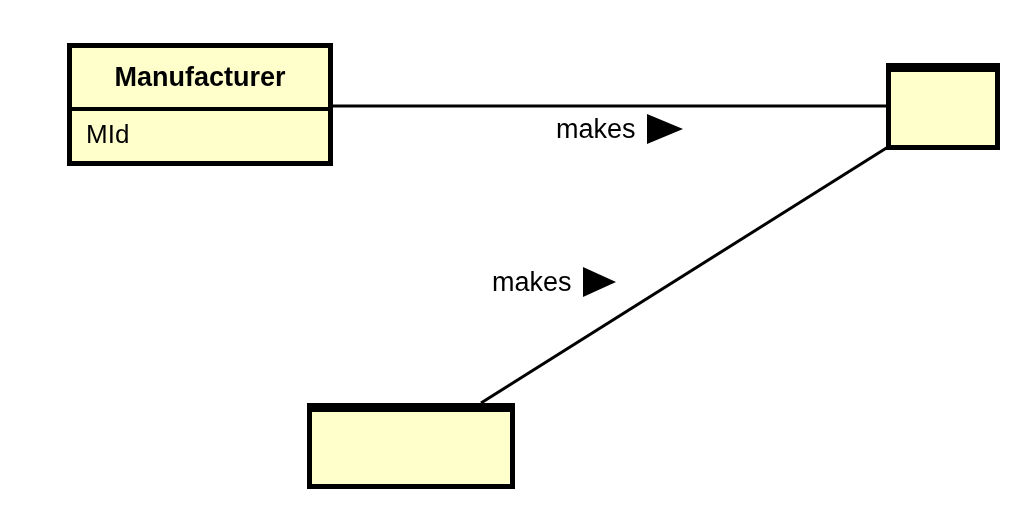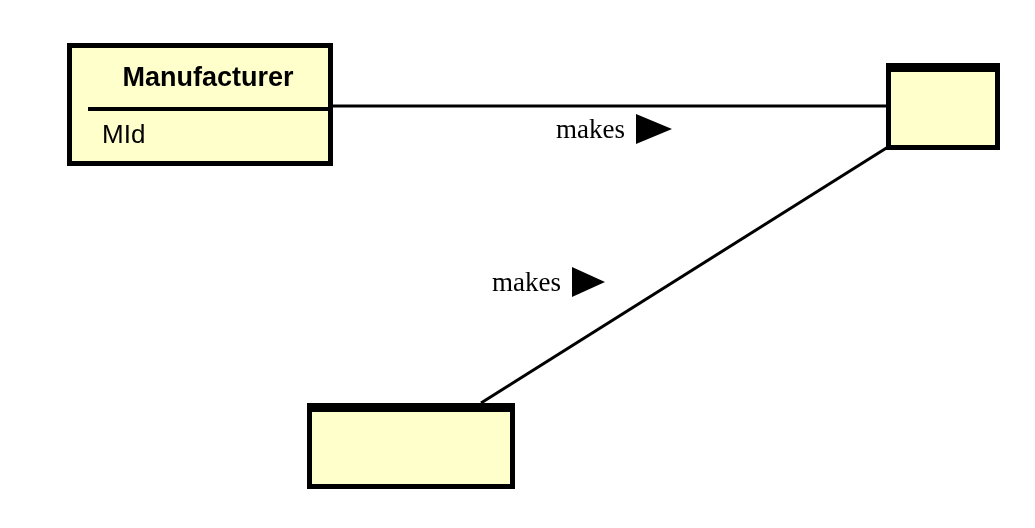--- a/index.html
+++ b/index.html
@@ -50,21 +50,21 @@
     padding-left: 14px;
     color: #000000;
     white-space: nowrap;
   }
   .attr-row {
     line-height: 1.1;
   }
 
   
   #class-manufacturer {
-    left: 67px;  top: 43px;  width: 266px; height: 123px; padding-left: 16px;
+    left: 67px;  top: 43px;  width: 266px; height: 123px;
   }
   #class-manufacturer .class-name       { height: 59px; font-size: 27px; }
   #class-manufacturer .class-attributes { height: 46px; font-size: 26px; border-radius: 19px; }
 
   #class-car {
     left: 886px; top: 63px;  width: 114px; height: 87px;
   }
   #class-car .class-name       { height: 57px; font-size: 26px; }
   #class-car .class-attributes { height: 20px; font-size: 20px; }
 
@@ -89,21 +89,20 @@
     display: flex;
     align-items: center;
     gap: 11px;
     z-index: 8;
     white-space: nowrap;
   }
   .assoc-label .assoc-text {
     font-size: 27px;
     color: #000000;
     line-height: 1;
-    font-family: Liberation Serif, serif;
   }
   .assoc-label .direction-triangle {
     width: 0;
     height: 0;
     border-top: 15px solid transparent;
     border-bottom: 15px solid transparent;
     border-left: 36px solid #000000;
   }
   #label-makes { left: 556px; top: 114px; }
   #label-buys  { left: 492px; top: 267px; }

